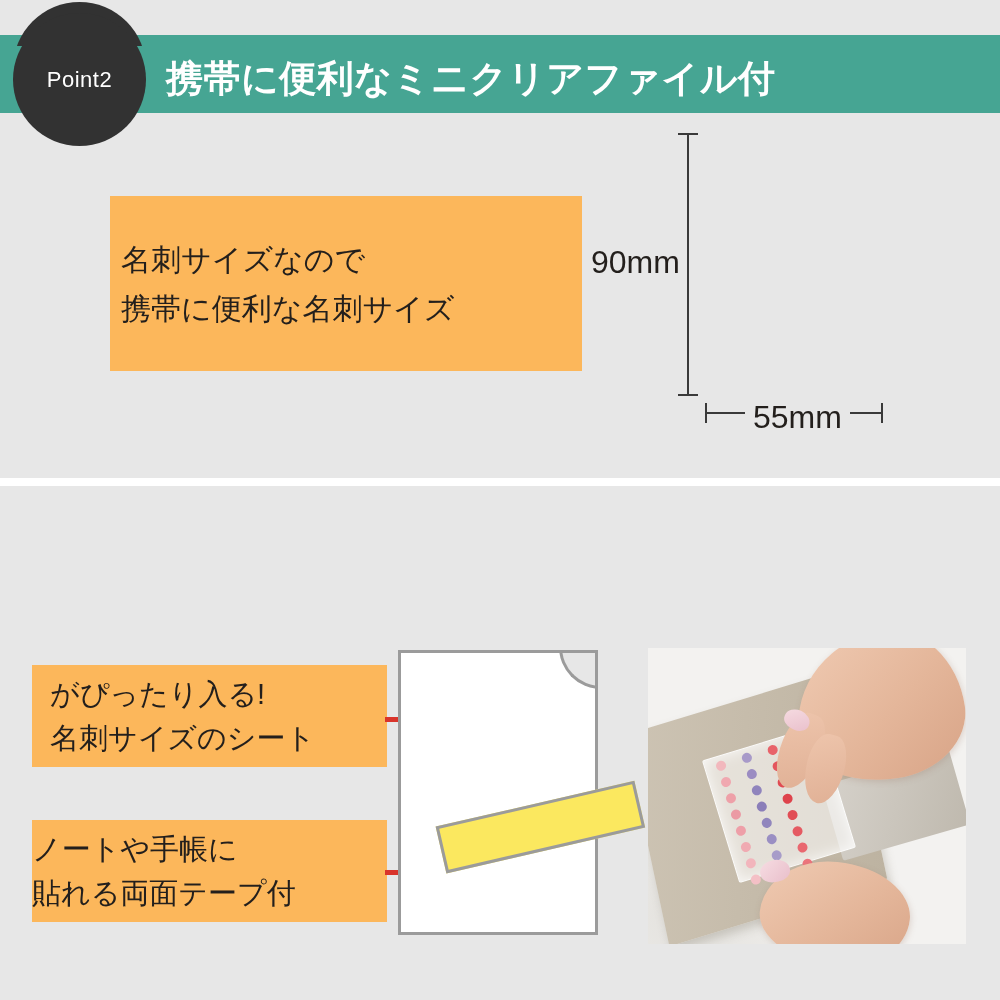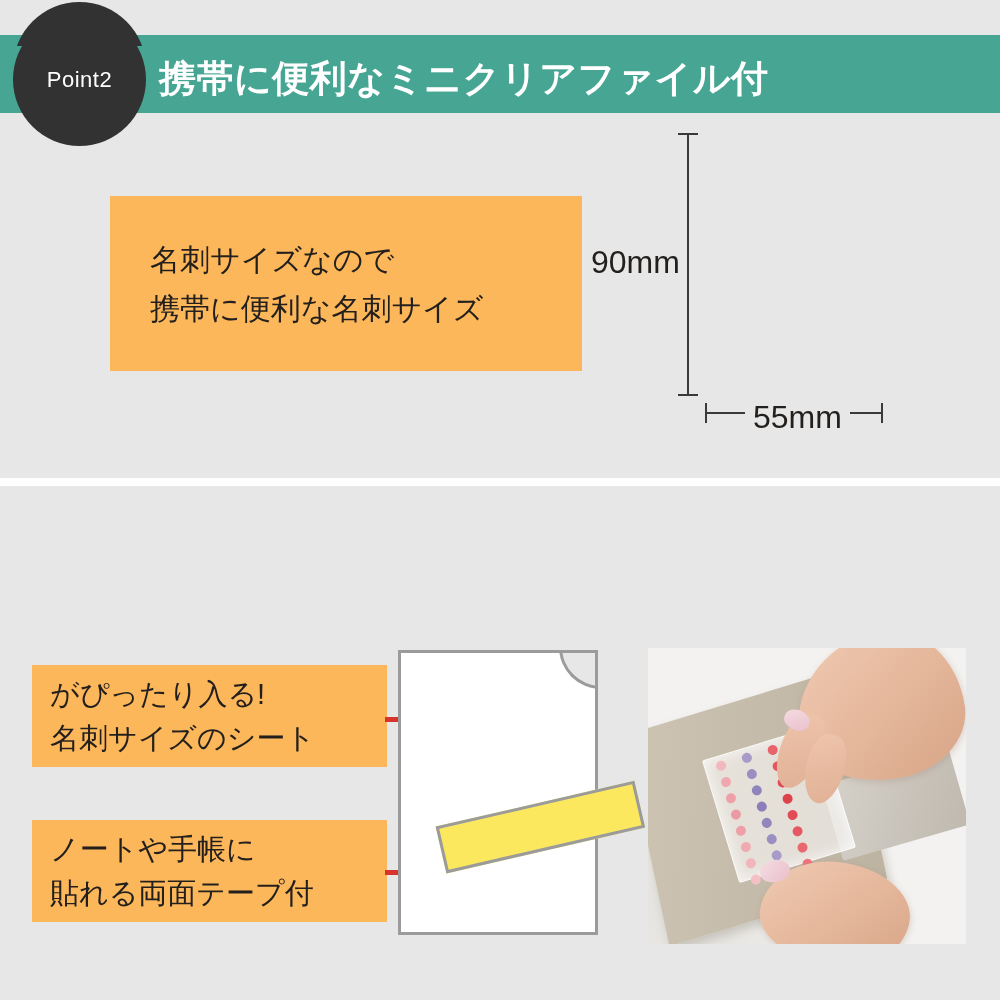--- a/index.html
+++ b/index.html
@@ -17,21 +17,21 @@
   #panel-2 { top: 486px; height: 514px; }
 
   
   .banner {
     position: absolute; left: 0; width: 1000px; height: 67px;
     background: #46a593;
   }
   #banner-1 { top: 35px; }
   #banner-2 { top: 46px; }
   .banner-title {
-    position: absolute; left: 159px; top: 50%;
+    position: absolute; left: 166px; top: 50%;
     transform: translateY(-52%);
     color: #ffffff;
     font-size: 37px;
     font-weight: bold;
     letter-spacing: 0.5px;
     white-space: nowrap;
   }
 
   
   .point-badge {
@@ -53,23 +53,23 @@
 
   
   .orange-box {
     position: absolute;
     background: #fcb75b;
     color: #231f1c;
     display: flex; flex-direction: column; justify-content: center;
   }
   .orange-box .line { font-size: 30px; line-height: 49px; white-space: nowrap; }
 
-  #callout-main { left: 110px; top: 196px; width: 472px; height: 175px; padding-left: 40px; }
+  #callout-main { left: 110px; top: 196px; width: 472px; height: 175px; padding-left: 11px; }
   #callout-a { left: 32px; top: 665px; width: 355px; height: 102px; padding-left: 18px; }
-  #callout-b { left: 32px; top: 820px; width: 355px; height: 102px; padding-left: 18px; }
+  #callout-b { left: 32px; top: 820px; width: 355px; height: 102px; }
   #callout-a .line, #callout-b .line { font-size: 29px; line-height: 44px; }
 
   
   #card {
     position: absolute; left: 705px; top: 133px;
     width: 178px; height: 263px;
     background: #ffffff;
     border: 2px solid #a8a8a8;
   }
   #card-label {

